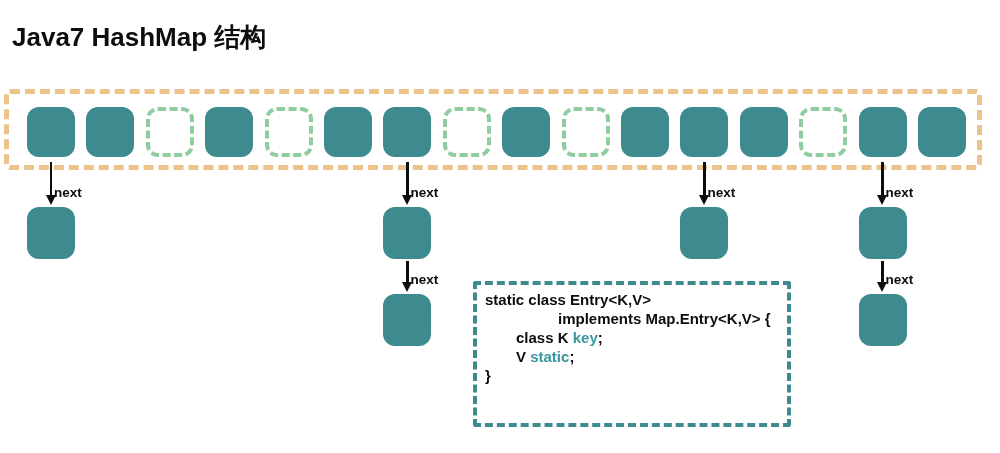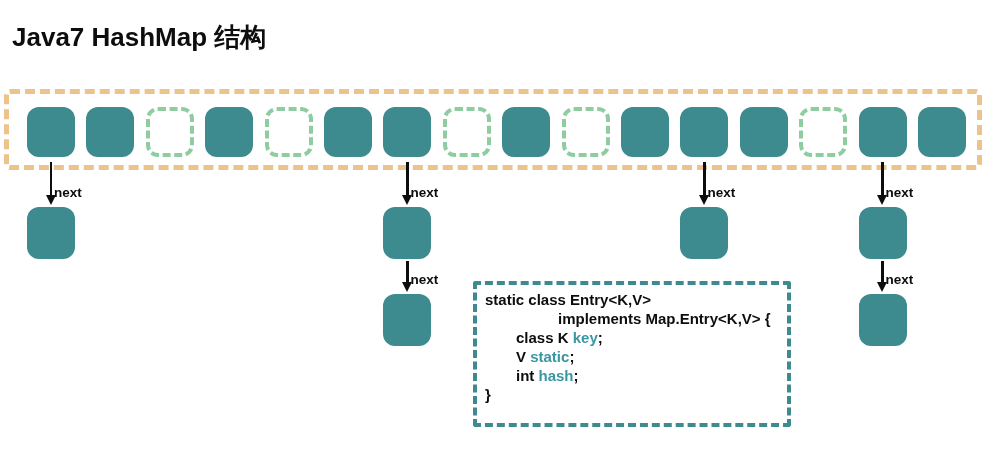--- a/index.html
+++ b/index.html
@@ -146,21 +146,20 @@
       <div class="cell empty" style="left: 790.2px;"></div>
       <div class="cell filled" style="left: 849.6px;"></div>
       <div class="cell filled" style="left: 909px;"></div>
     </div>
   <div class="code-box">
     <div>
         <div class="code-line ind0"><span class="plain">static class Entry&lt;K,V&gt;</span></div>
         <div class="code-line ind2"><span class="plain">implements Map.Entry&lt;K,V&gt; {</span></div>
         <div class="code-line ind1"><span class="plain">class K </span><span class="accent">key</span><span class="plain">;</span></div>
         <div class="code-line ind1"><span class="plain">V </span><span class="accent">static</span><span class="plain">;</span></div>
-        <div class="code-line ind1"><span class="plain">int </span><span class="accent">hash</span><span class="plain">;</span></div>
         <div class="code-line ind0"><span class="plain">}</span></div>
       </div>
   </div>
 <div class="chain" style="left: 27px;">
       <div class="arrow first">
         <div class="arrow-line"></div>
         <div class="arrow-head"></div>
         <span class="arrow-label">next</span>
       </div>
       <div class="node"></div>

